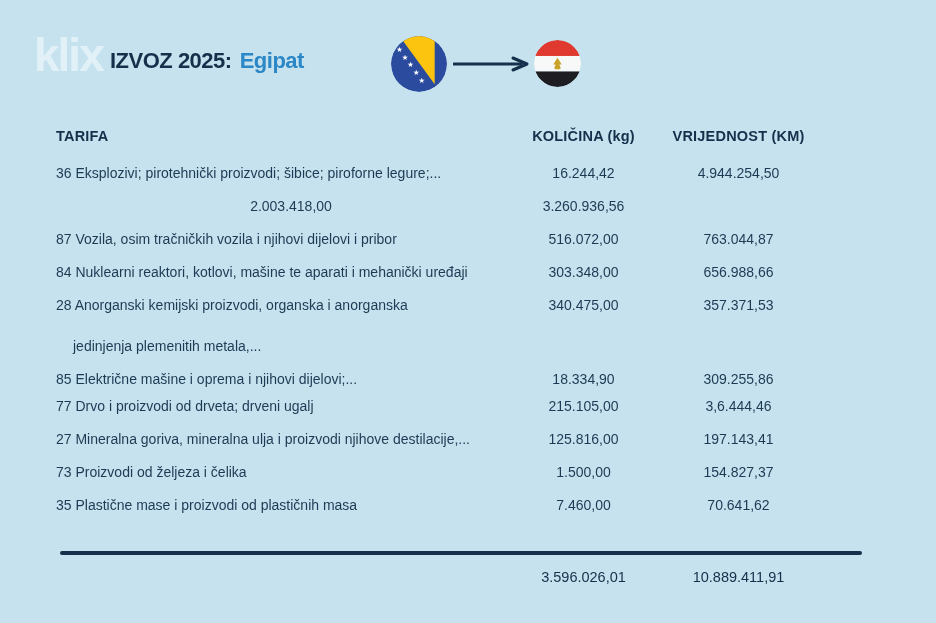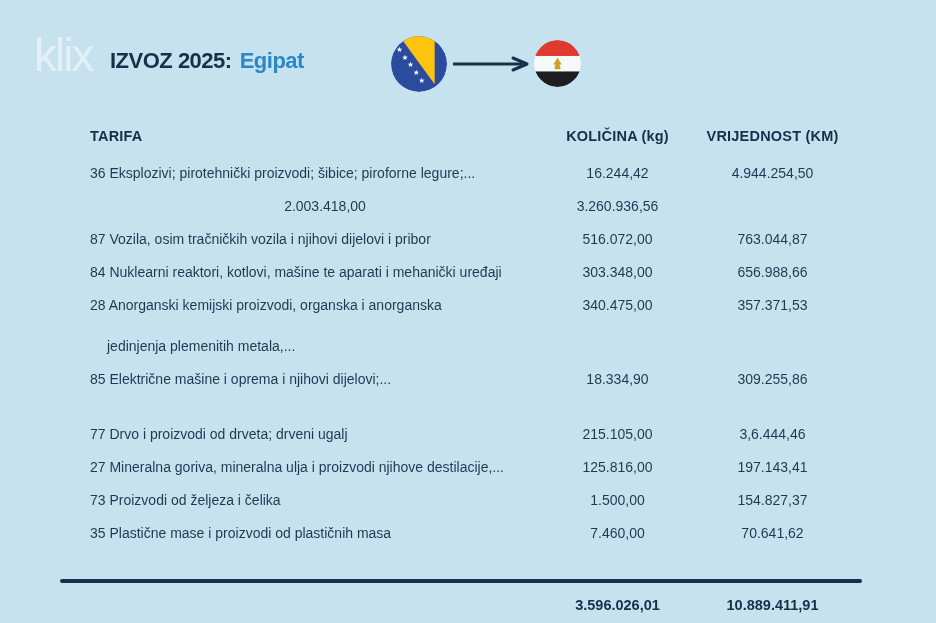--- a/index.html
+++ b/index.html
@@ -7,54 +7,54 @@
     position:relative;
     width:936px;height:623px;
     background:#c6e2ee;
     font-family:"Liberation Sans", sans-serif;
     color:#1d3a54;
     overflow:hidden;
   }
   
   .logo{
     position:absolute;left:34px;top:32px;
-    font-size:46px;font-weight:400;letter-spacing:-2px;
+    font-size:46px;font-weight:700;letter-spacing:-2px;
     color:#e2f1f8;line-height:1;
   }
   .title{
     position:absolute;left:110px;top:48px;
     font-size:22px;font-weight:800;letter-spacing:-0.5px;
     white-space:nowrap;
   }
   .title .prefix{color:#14304a;}
   .title .country{color:#2b87c6;margin-left:8px;}
   .flag{position:absolute;border-radius:50%;overflow:hidden;}
   .flag svg{display:block;}
   .flag-bih{left:391px;top:36px;width:56px;height:56px;}
   .flag-egy{left:534px;top:40px;width:47px;height:47px;}
   .arrow{position:absolute;left:453px;top:56px;}
   
   .table{position:absolute;left:0;top:128px;width:936px;}
   .trow{
     display:grid;
     grid-template-columns:470px 115px 195px;
-    padding-left:90px;
+    padding-left:56px;
     font-size:14px;line-height:17px;
     margin-bottom:16px;
   }
   .trow .c-tarifa{text-align:left;white-space:nowrap;}
   .trow .c-num{text-align:center;white-space:nowrap;}
   .thead{font-weight:bold;font-size:14.5px;color:#14304a;letter-spacing:0.2px;margin-bottom:20px;}
-  .rows .trow:nth-child(6){margin-bottom:38px;}
+  .rows .trow:nth-child(6){margin-bottom:10px;}
   .t2{display:block;padding-left:17px;margin-top:24px;}
   .divider{
     height:4px;width:802px;margin-left:60px;margin-top:37px;
     background:#14304a;border-radius:2px;
   }
-  .totals{margin-top:14px;font-weight:bold;font-size:14.5px;color:#14304a;margin-bottom:0;}
+  .totals{margin-top:14px;font-weight:normal;font-size:14.5px;color:#14304a;margin-bottom:0;}
 </style>
 </head>
 <body>
 
 <div class="canvas">
 
   <div class="logo">klix</div>
 
   <div class="title">
     <span class="prefix">IZVOZ 2025:</span><span class="country">Egipat</span>

